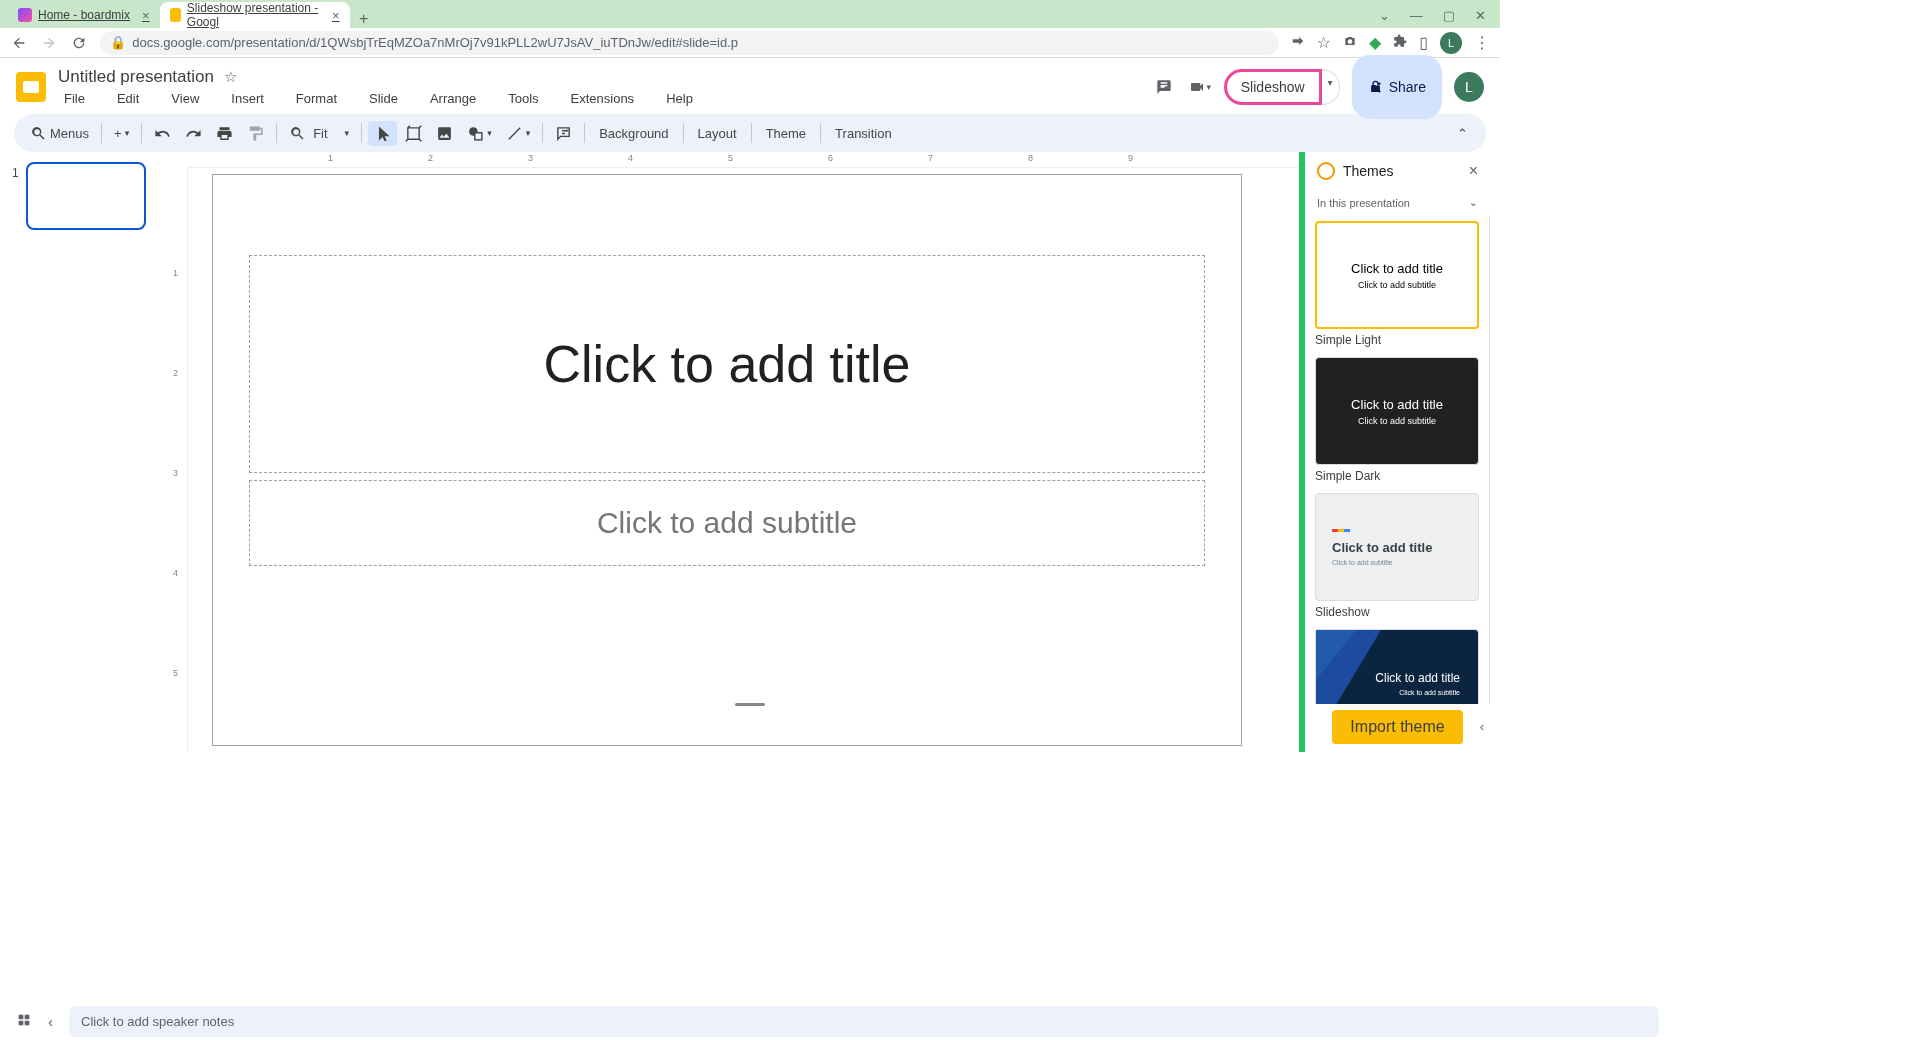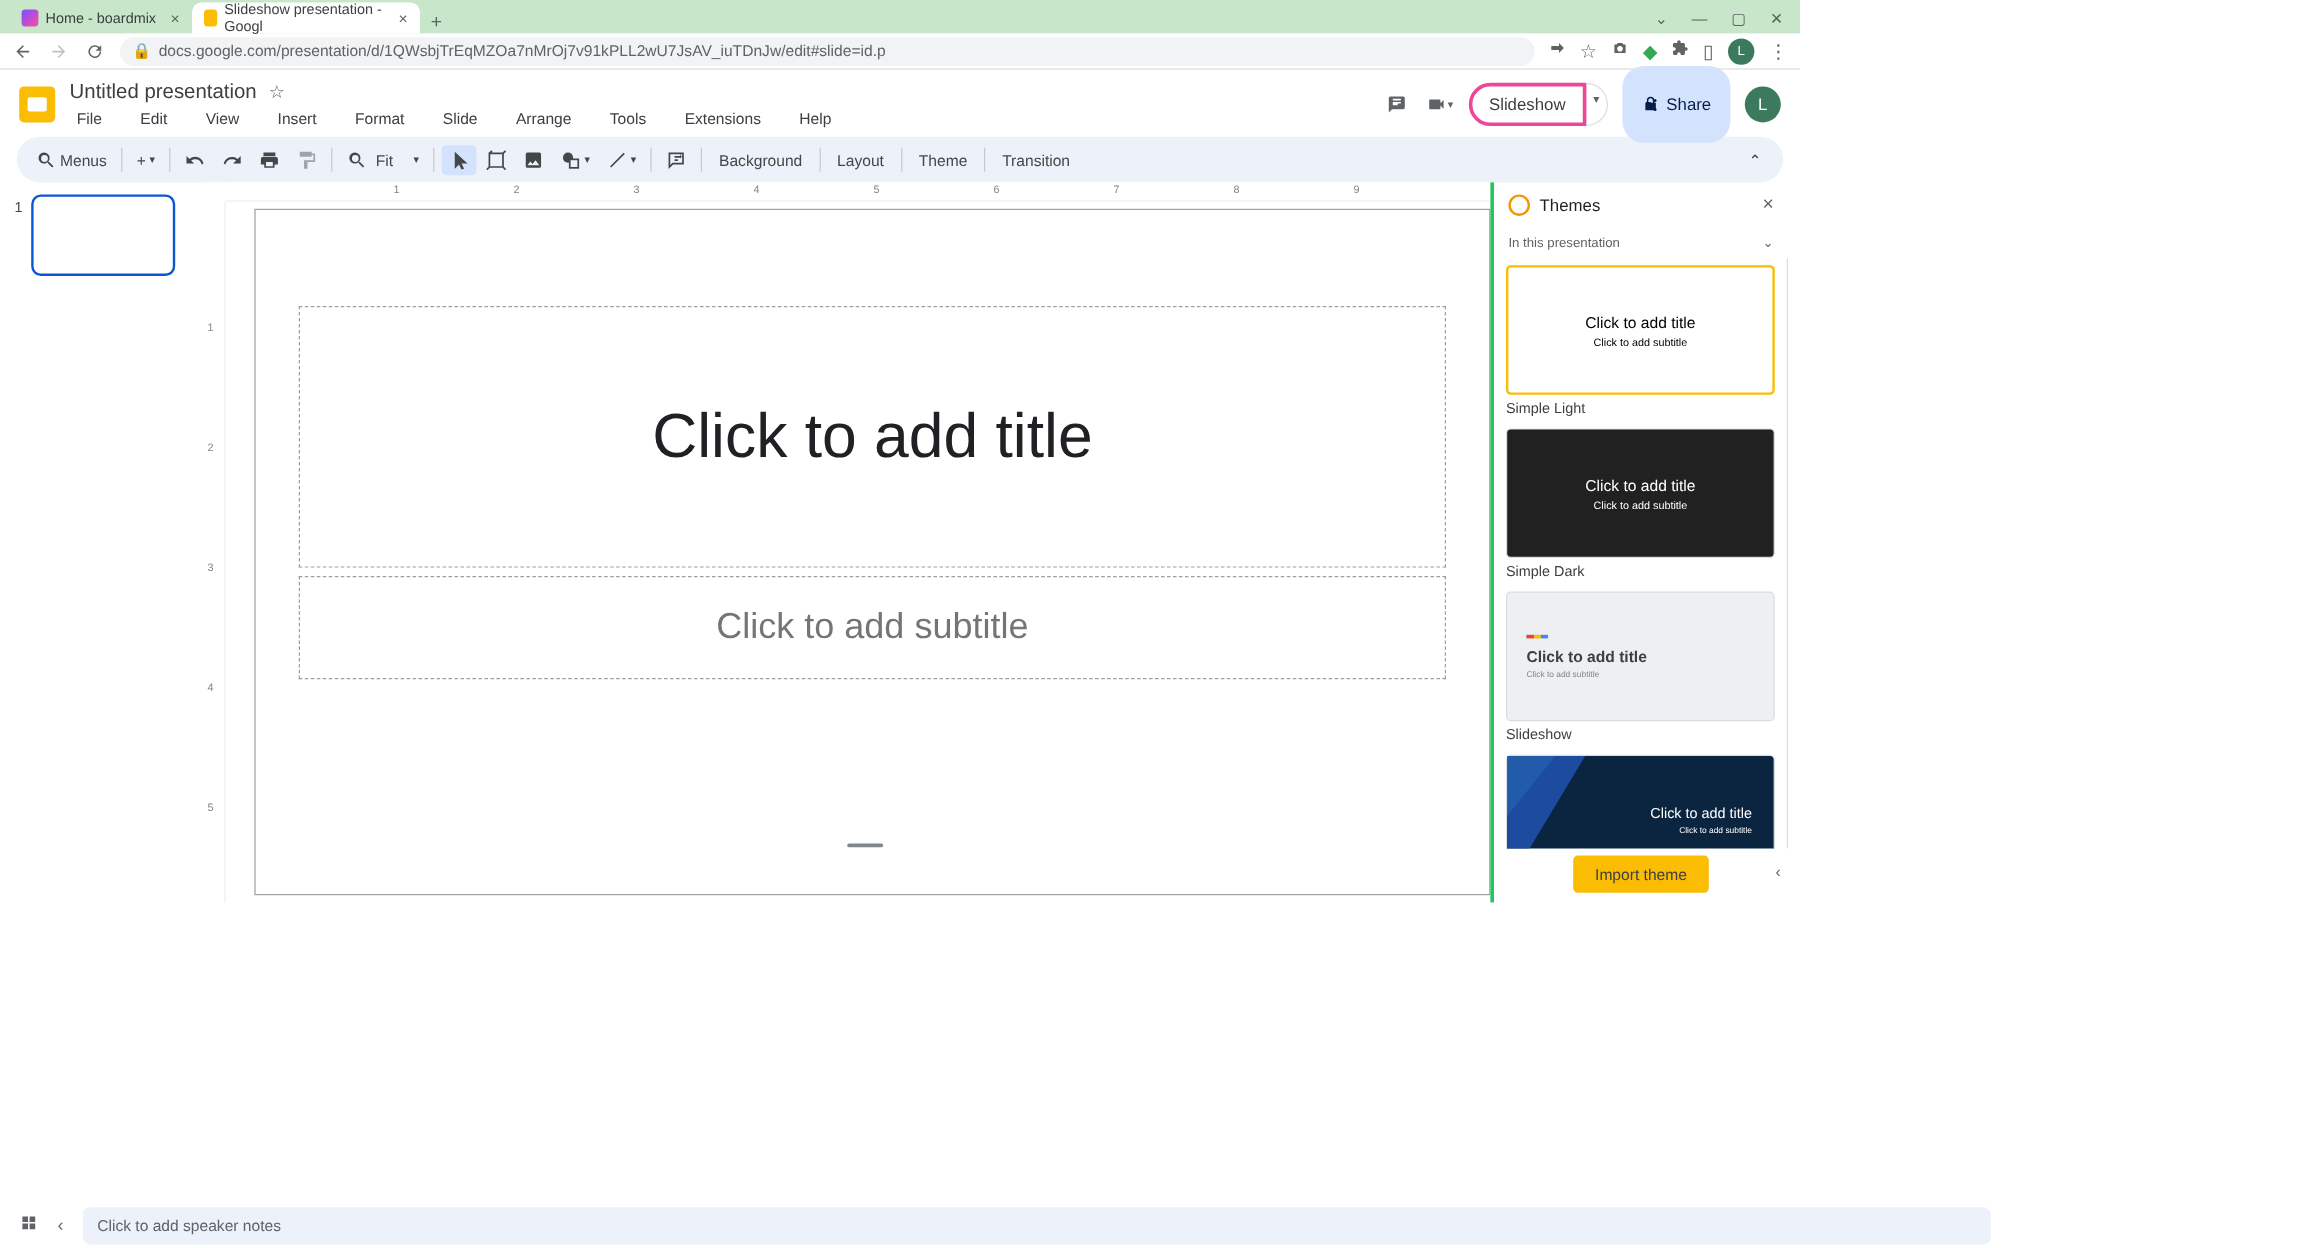--- a/index.html
+++ b/index.html
@@ -1,20 +1,20 @@
 <!DOCTYPE html>
 <html><head>
 <meta charset="utf-8">
 <style>
 * { margin: 0; padding: 0; box-sizing: border-box; font-family: Arial, sans-serif; }
 body { background: #fff; overflow: hidden; width: 1500px; height: 812px; }
 
 
 .browser-tabs { height: 28px; background: #c8e6c9; display: flex; align-items: flex-end; padding-left: 8px; }
-.tab { height: 26px; display: flex; align-items: center; padding: 0 10px; font-size: 12px; color: #3c4043; border-radius: 8px 8px 0 0; gap: 6px; max-width: 190px; }
+.tab { height: 26px; display: flex; align-items: center; padding: 0 10px; font-size: 12px; color: #3c4043; border-radius: 8px 8px 0 0; gap: 6px; max-width: 190px; text-decoration: underline; }
 .tab.active { background: #fff; }
 .tab-favicon { width: 14px; height: 14px; border-radius: 3px; }
 .tab-close { margin-left: 6px; font-size: 13px; color: #5f6368; }
 .tab-add { width: 28px; display: flex; justify-content: center; align-items: center; font-size: 16px; color: #5f6368; }
 .win-controls { margin-left: auto; display: flex; gap: 20px; padding-right: 14px; color: #5f6368; font-size: 13px; align-items:center; height:26px;}
 .addr-bar { height: 30px; background: #fff; display: flex; align-items: center; padding: 0 10px; gap: 12px; border-bottom: 1px solid #dadce0; }
 .nav-icon { width: 18px; height: 18px; display: flex; align-items: center; justify-content: center; color: #5f6368; }
 .url-field { flex: 1; background: #f1f3f4; border-radius: 14px; height: 24px; display: flex; align-items: center; padding: 0 10px; font-size: 13px; color: #5f6368; gap: 6px; }
 .addr-right { display: flex; gap: 12px; align-items: center; color: #5f6368; }
 
@@ -51,21 +51,21 @@
 .canvas-area { flex: 1; position: relative; background: #fff; }
 .ruler-h { height: 16px; margin-left: 18px; background: #fff; font-size: 9px; color: #80868b; position: relative; border-bottom:1px solid #eee;}
 .ruler-h span { position: absolute; top: 1px; }
 .ruler-v { position: absolute; left: 0; top: 16px; width: 18px; bottom: 0; font-size: 9px; color: #80868b; border-right:1px solid #eee;}
 .ruler-v span { position: absolute; left: 3px; }
 .slide-outer { position: absolute; left: 42px; top: 22px; width: 1030px; height: 572px; border: 1px solid #9aa0a6; background: #fff; }
 .title-ph { position: absolute; left: 36px; right: 36px; top: 80px; height: 218px; border: 1px dashed #9aa0a6; display: flex; align-items: center; justify-content: center; font-size: 52px; color: #202124; }
 .sub-ph { position: absolute; left: 36px; right: 36px; top: 305px; height: 86px; border: 1px dashed #9aa0a6; display: flex; align-items: center; justify-content: center; font-size: 30px; color: #757575; }
 
 
-.themes-panel { width: 248px; border-left: 3px solid #22c55e; display: flex; flex-direction: column; margin-right:10px; position:relative;}
+.themes-panel { width: 191px; border-left: 6px solid #22c55e; display: flex; flex-direction: column; margin-right:10px; position:relative;}
 .tp-head { display: flex; align-items: center; padding: 10px 12px; gap: 8px; }
 .tp-circle { width: 18px; height: 18px; border-radius: 50%; border: 2px solid #f29900; position:relative; display:inline-block;}
 .tp-title { font-size: 14px; color: #202124; flex: 1; }
 .tp-close { color: #5f6368; font-size: 16px; }
 .tp-sub { font-size: 11px; color: #5f6368; padding: 6px 12px; display: flex; justify-content: space-between; align-items: center; background:#fff;}
 .tp-scroll { flex: 1; overflow:hidden; padding: 6px 10px; border-right:1px solid #dadce0;}
 .theme-card { border: 1px solid #dadce0; border-radius: 4px; height: 108px; margin-bottom: 4px; display: flex; flex-direction: column; align-items: center; justify-content: center; }
 .theme-card.selected { border: 2px solid #fbbc04; }
 .theme-card .tct { font-size: 13px; }
 .theme-card .tcs { font-size: 9px; margin-top: 4px; }
@@ -73,21 +73,21 @@
 .dark-card { background: #212121; color: #fff; }
 .stream-card { background: #edeff0; align-items:flex-start; padding-left:16px;}
 .stream-card .accent { width:18px; height:3px; background: linear-gradient(to right,#ea4335 33%,#fbbc04 33% 66%,#4285f4 66%); margin-bottom:8px;}
 .stream-card .tct { font-weight:bold; color:#3c4043;}
 .stream-card .tcs { color:#80868b; font-size:7px;}
 .focus-card { background: #0b2540; position:relative; color:#fff; align-items:flex-end; padding-right:18px;}
 .focus-card::before { content:""; position:absolute; left:0; top:0; width:0; height:0; border-left:40px solid #4cc2b0; border-bottom:50px solid transparent;}
 .focus-card::after { content:""; position:absolute; left:0; top:0; width:0; height:0; border-left:65px solid rgba(30,80,170,0.9); border-bottom:108px solid transparent;}
 .focus-card .tct{font-size:12px; z-index:1;}
 .focus-card .tcs{font-size:7px; z-index:1;}
-.import-btn { background: #fbbc04; color: #3c4043; font-size: 13px; border-radius: 4px; padding: 8px 18px; align-self: center; margin: 6px 0 8px 0; }
+.import-btn { background: #fbbc04; color: #3c4043; font-size: 16px; border-radius: 4px; padding: 8px 18px; align-self: center; margin: 6px 0 8px 0; }
 
 
 .bottom { position: absolute; bottom: 0; left: 0; right: 245px; height: 38px; display: flex; align-items: center; padding: 0 16px; gap: 16px; }
 .bt-icon { color: #5f6368; font-size: 15px; }
 .notes-field { flex: 1; background: #edf2fa; border-radius: 6px; padding: 8px 12px; font-size: 13px; color: #5f6368; }
 .resize-handle { position:absolute; bottom:46px; left:50%; width:30px; height:3px; background:#80868b; border-radius:2px;}
 
 svg { width: 16px; height: 16px; }
 .tb-btn svg {width:17px; height:17px;}
 .small-svg svg{width:14px;height:14px;}

